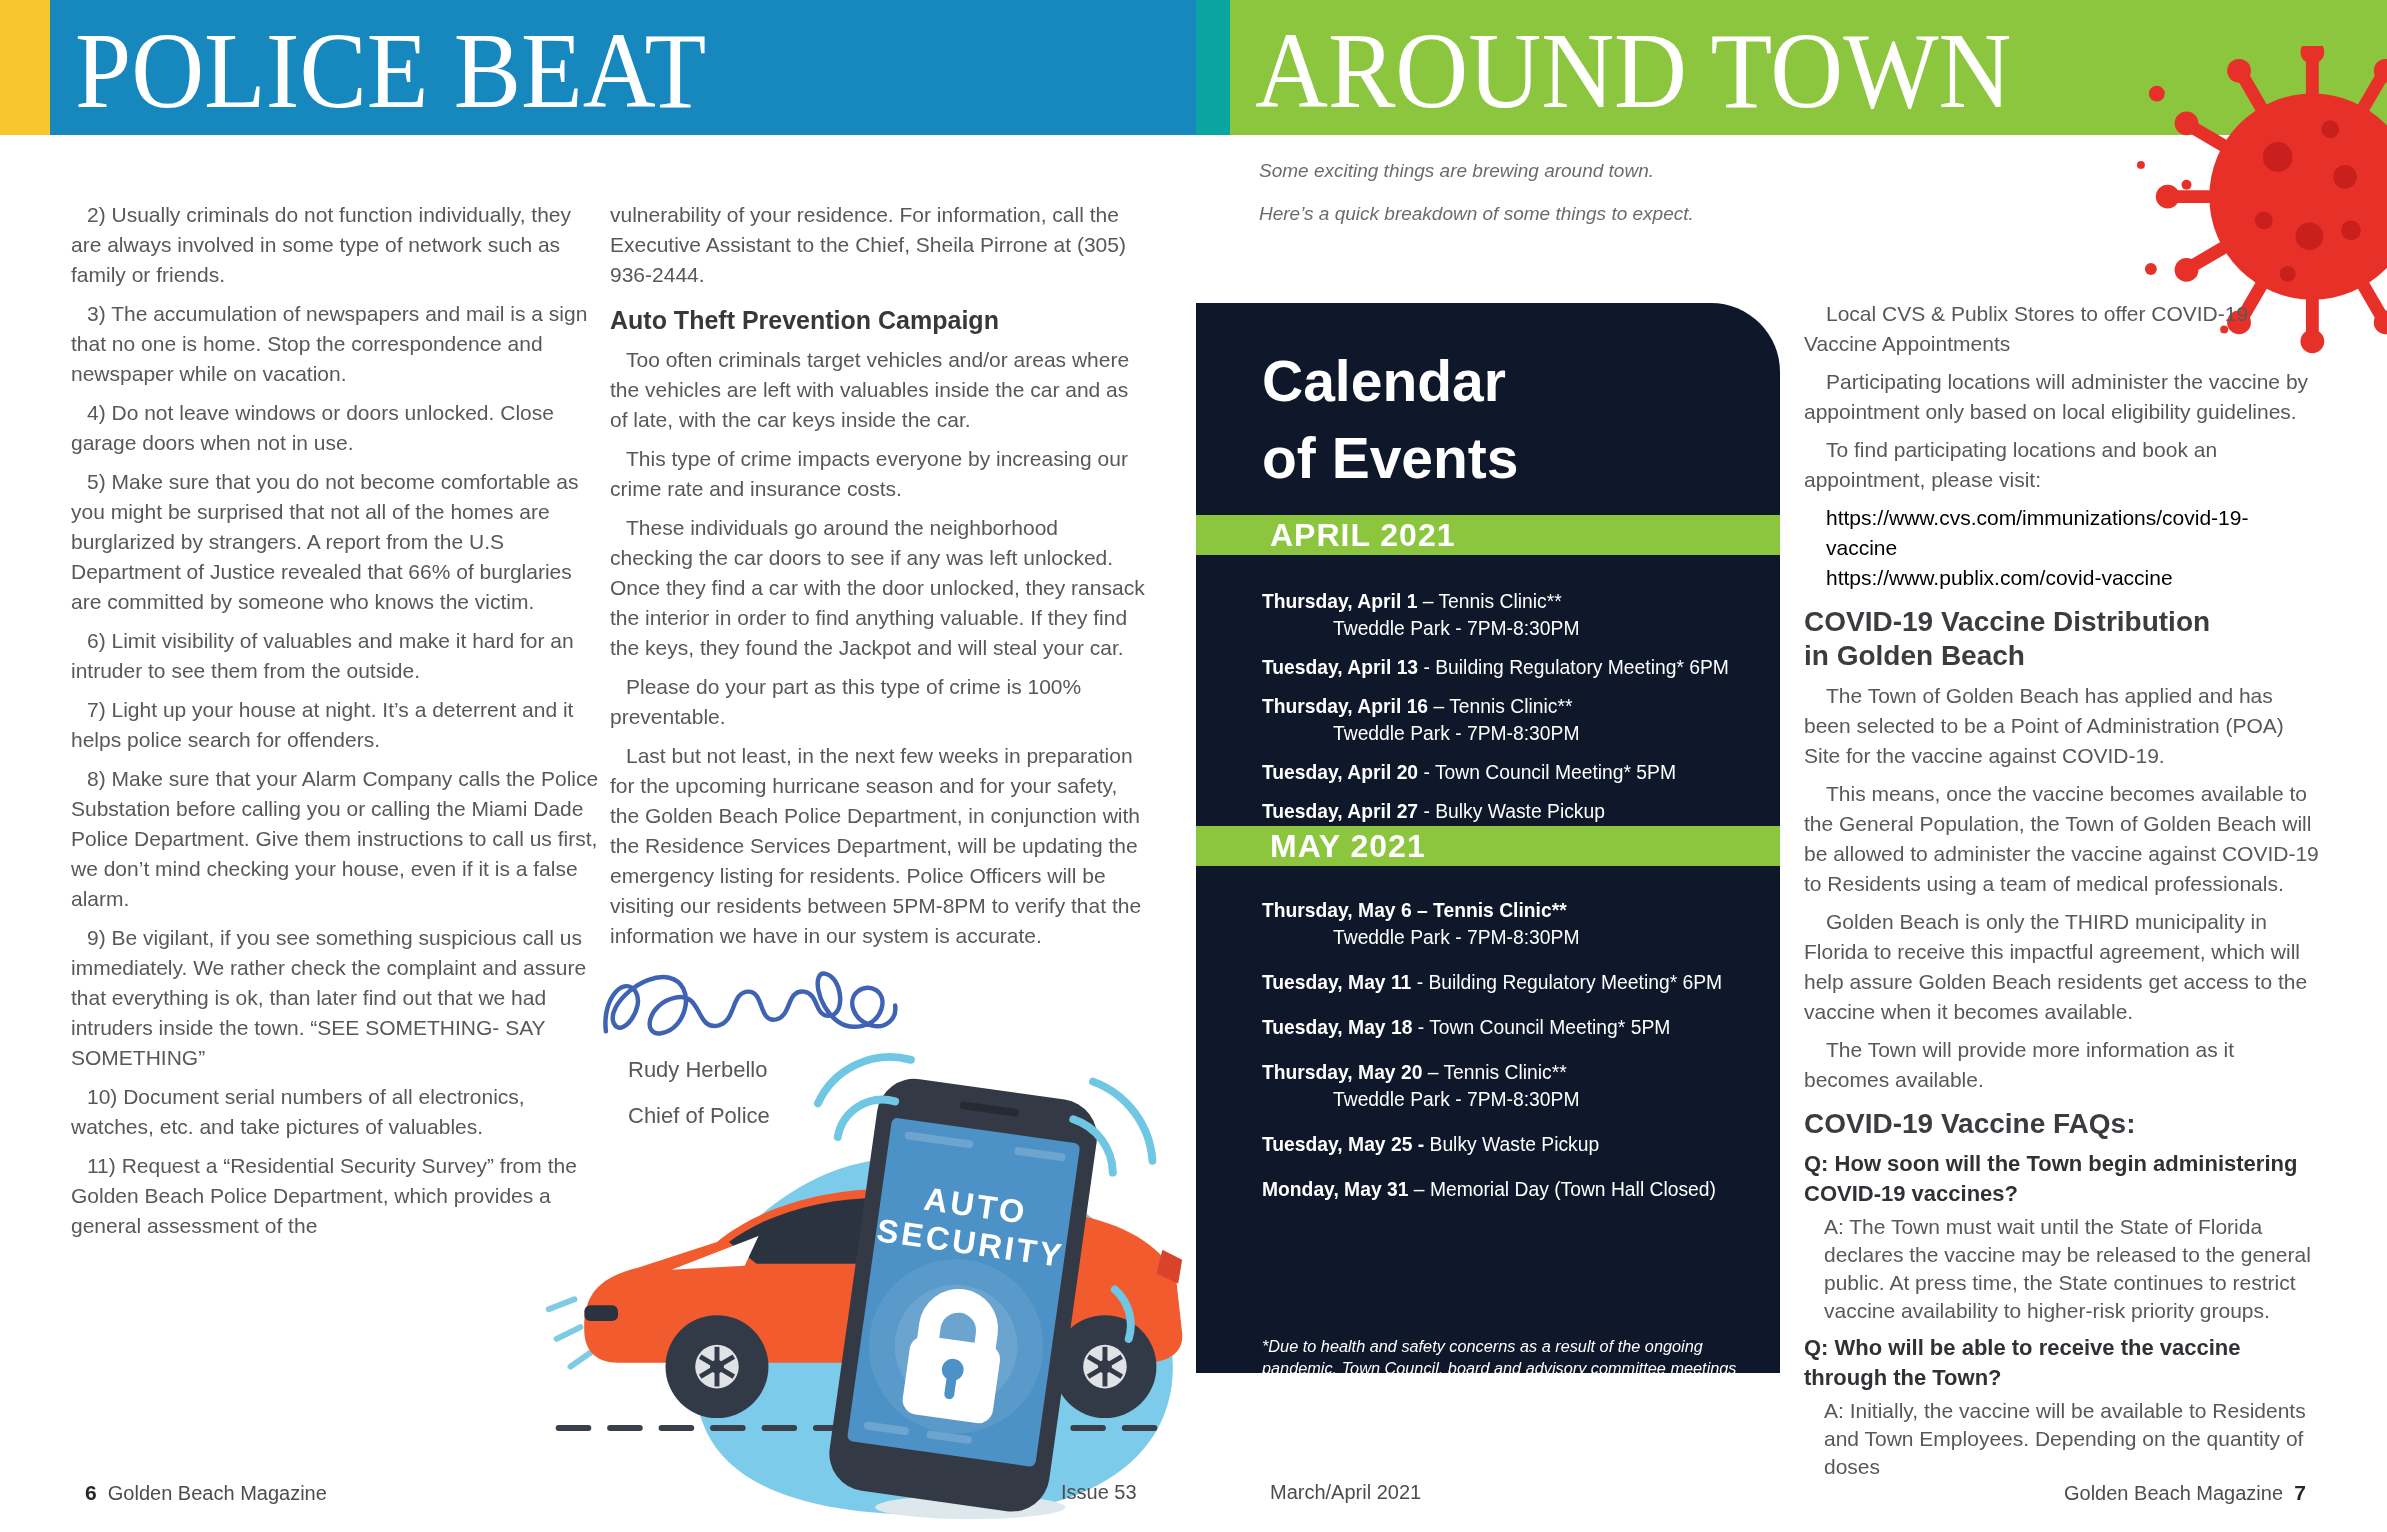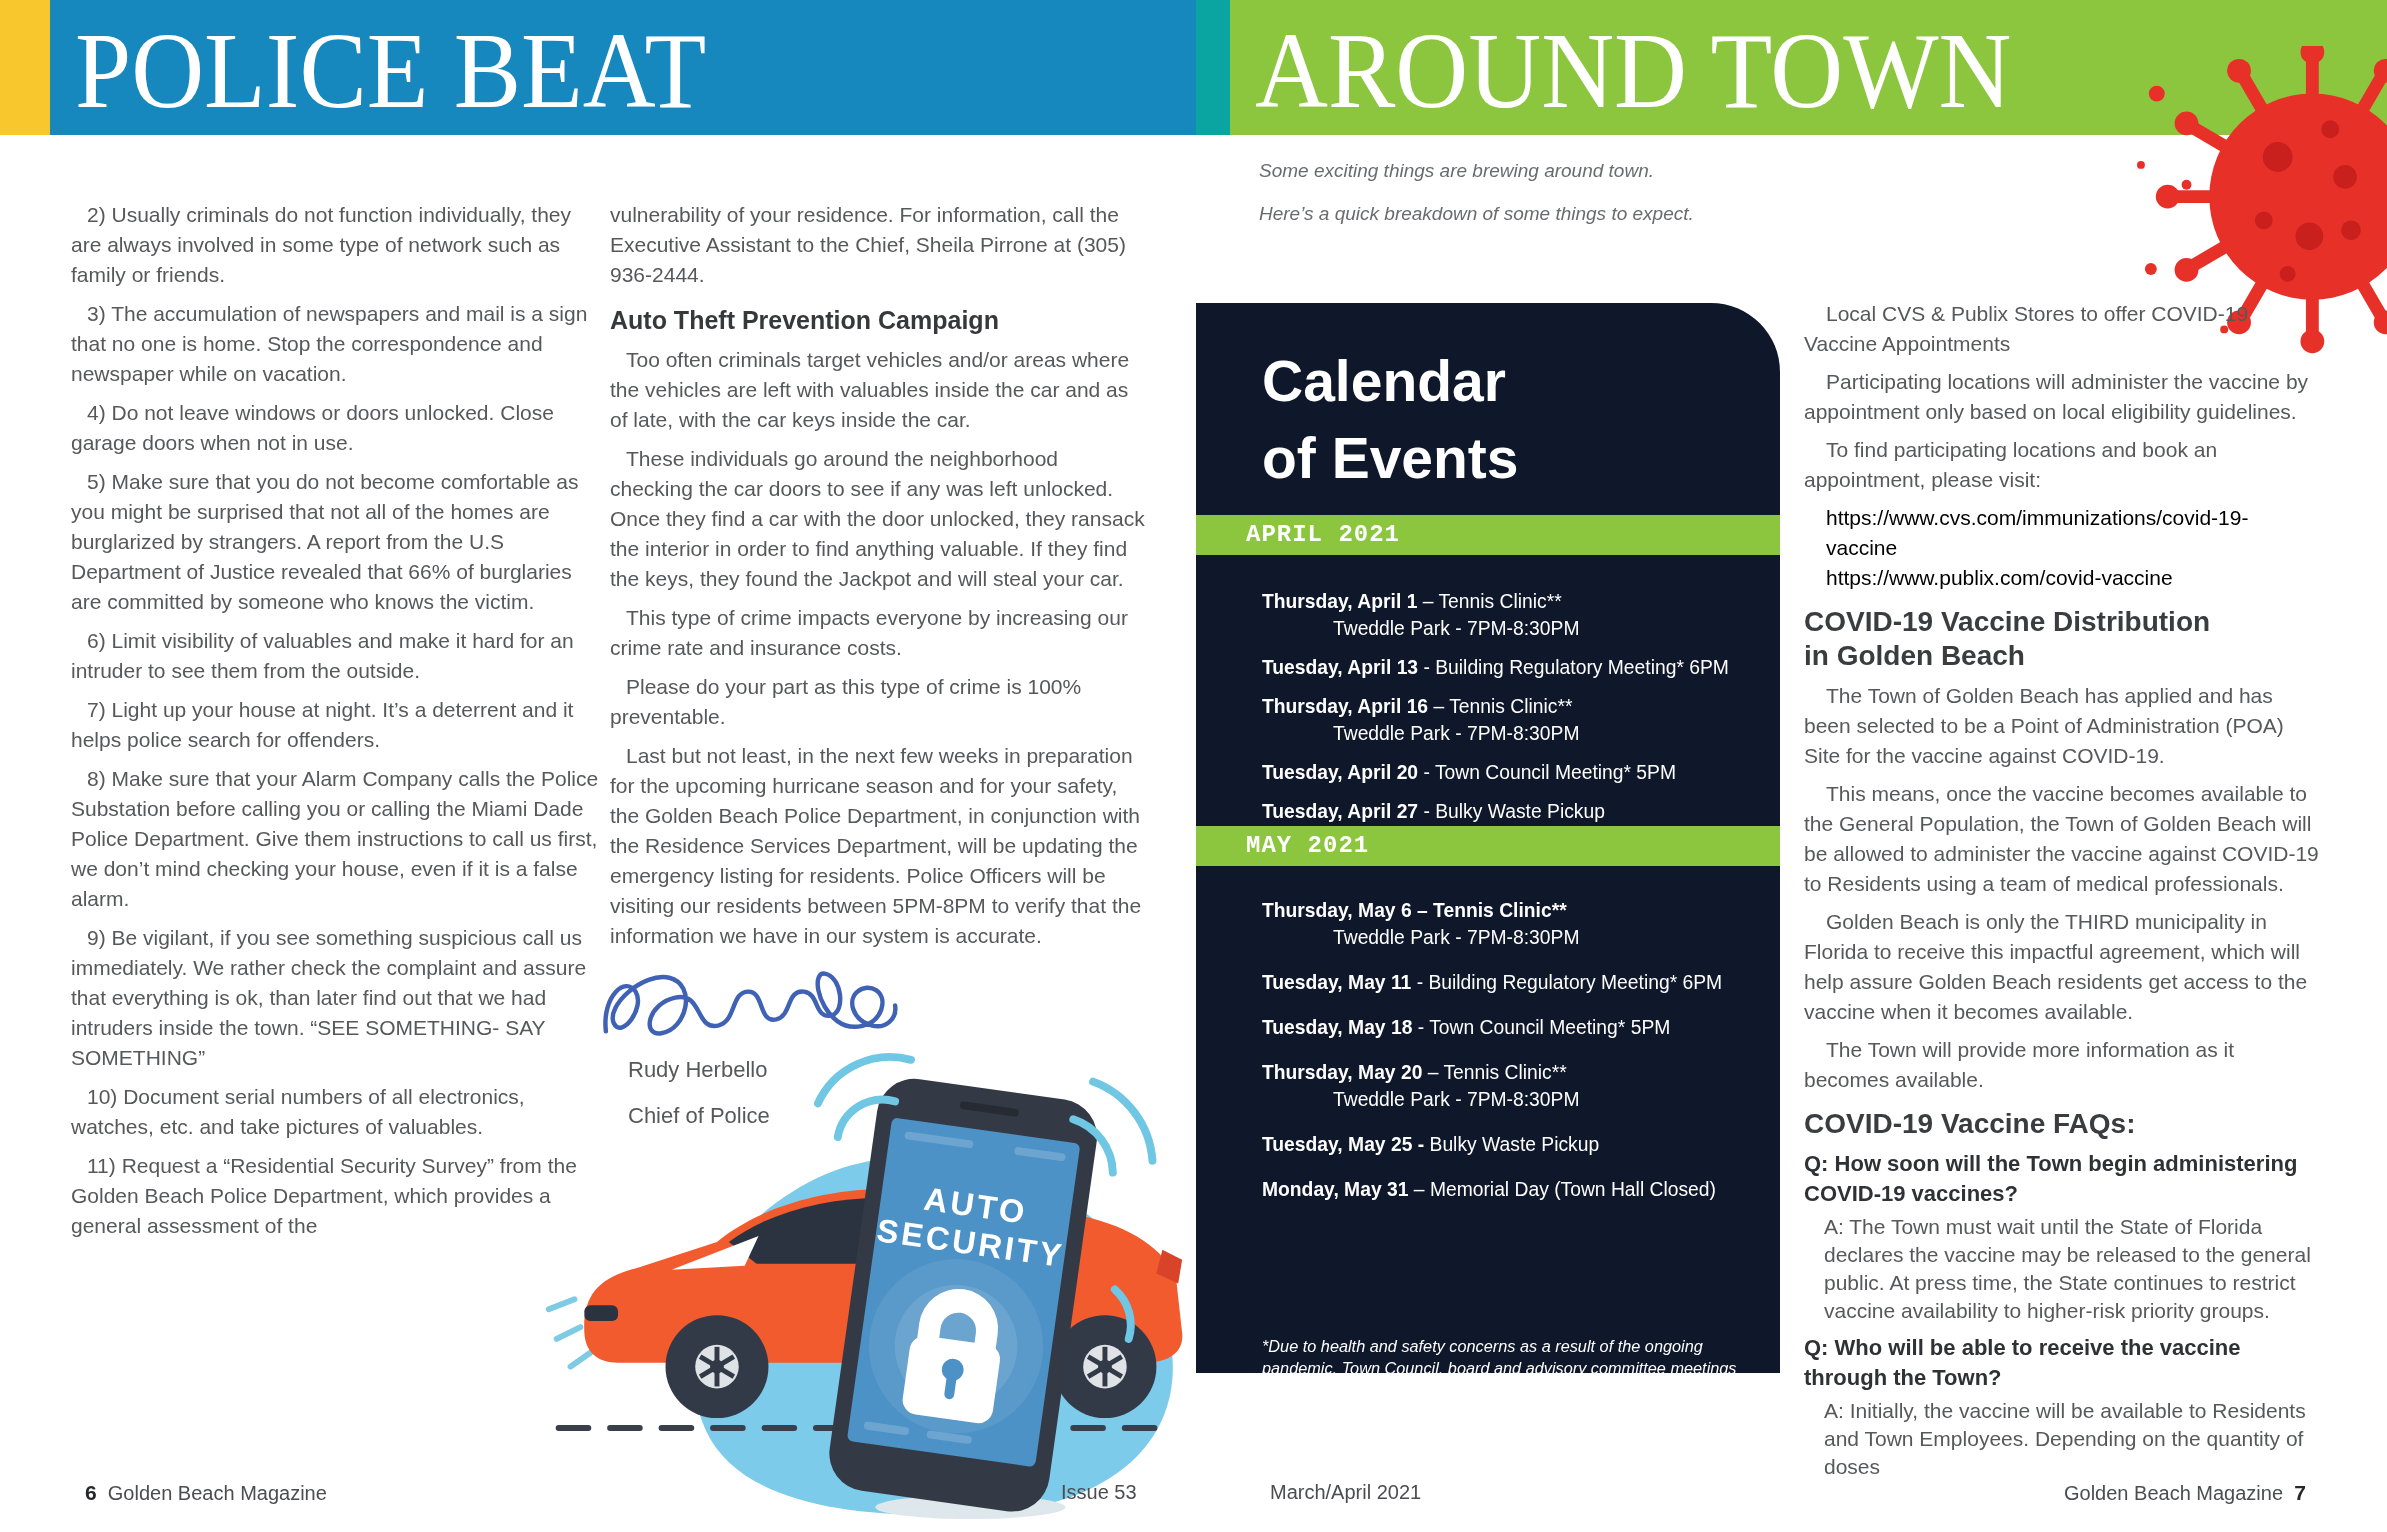--- a/index.html
+++ b/index.html
@@ -30,22 +30,22 @@
   .sig-title{left:628px;top:1103px;font-size:22px;color:#57585a;}
   .signature-svg{left:592px;top:948px;width:317px;height:117px;}
   .illu{left:523px;top:1040px;width:673px;height:487px;}
   .virus{left:2129px;top:46px;width:337px;height:327px;}
 
   
   .calendar{left:1196px;top:303px;width:584px;height:1070px;background:#0f172a;
             border-top-right-radius:69px;}
   .cal-title{position:absolute;left:66px;top:40px;color:#fff;font-size:57px;font-weight:700;line-height:77px;}
   .mband{position:absolute;left:0;width:100%;height:40px;background:#8cc63e;color:#fff;
-         font-weight:700;font-size:24px;line-height:40px;padding-left:50px;letter-spacing:1px;
-         box-sizing:border-box;font-family:Liberation Mono, monospace;}
+         font-weight:700;font-size:32px;line-height:40px;padding-left:74px;letter-spacing:1px;
+         box-sizing:border-box;}
   .mb1{top:212px;}
   .mb2{top:523px;}
   .events{position:absolute;left:66px;right:24px;color:#fff;font-size:19.3px;line-height:27px;}
   .ev-apr{top:285px;}
   .ev-may{top:594px;}
   .event{margin-bottom:12px;}
   .ev-may .event{margin-bottom:18px;}
   .event .ed{font-weight:700;}
   .event .et.t-bold{font-weight:700;}
   .event .eloc{padding-left:71px;}
@@ -145,22 +145,22 @@
     <p>8) Make sure that your Alarm Company calls the Police Substation before calling you or calling the Miami Dade Police Department. Give them instructions to call us first, we don’t mind checking your house, even if it is a false alarm.</p>
     <p>9) Be vigilant, if you see something suspicious call us immediately. We rather check the complaint and assure that everything is ok, than later find out that we had intruders inside the town.  “SEE SOMETHING- SAY SOMETHING”</p>
     <p>10) Document serial numbers of all electronics, watches, etc. and take pictures of valuables.</p>
     <p>11)  Request a “Residential Security Survey” from the Golden Beach Police Department, which provides a general assessment of the</p>
   </div>
 
   <div class="col col2">
     <p class="noindent">vulnerability of your residence. For information, call the Executive Assistant to the Chief, Sheila Pirrone at (305) 936-2444.</p>
     <h3>Auto Theft Prevention Campaign</h3>
     <p>Too often criminals target vehicles and/or areas where the vehicles are left with valuables inside the car and as of late, with the car keys inside the car.</p>
+    <p>This type of crime impacts everyone by increasing our crime rate and insurance costs.</p>
     <p>These individuals go around the neighborhood checking the car doors to see if any was left unlocked. Once they find a car with the door unlocked, they ransack the interior in order to find anything valuable. If they find the keys, they found the Jackpot and will steal your car.</p>
-    <p>This type of crime impacts everyone by increasing our crime rate and insurance costs.</p>
     <p>Please do your part as this type of crime is 100% preventable.</p>
     <p>Last but not least, in the next few weeks in preparation for the upcoming hurricane season and for your safety, the Golden Beach Police Department, in conjunction with the Residence Services Department, will be updating the emergency listing for residents. Police Officers will be visiting our residents between 5PM-8PM to verify that the information we have in our system is accurate.</p>
   </div>
 
   <svg class="abs signature-svg" viewBox="0 0 320 118">
     <g fill="none" stroke="#3f62b5" stroke-width="4.5" stroke-linecap="round">
       <path d="M14,84 C10,48 34,28 44,44 C54,60 30,92 22,76 C14,58 52,24 78,30 C106,37 96,82 70,86 C50,89 56,56 84,50 C112,44 104,84 128,78 C146,73 140,44 158,44 C174,44 168,76 186,72 C202,68 196,42 214,44 C230,46 224,72 242,68"></path>
       <path d="M242,68 C256,64 252,30 236,26 C222,22 226,58 248,74 C262,84 286,80 292,62 C298,44 280,34 268,44 C258,52 262,72 282,78 C296,82 308,72 306,58"></path>
     </g>
   </svg>

